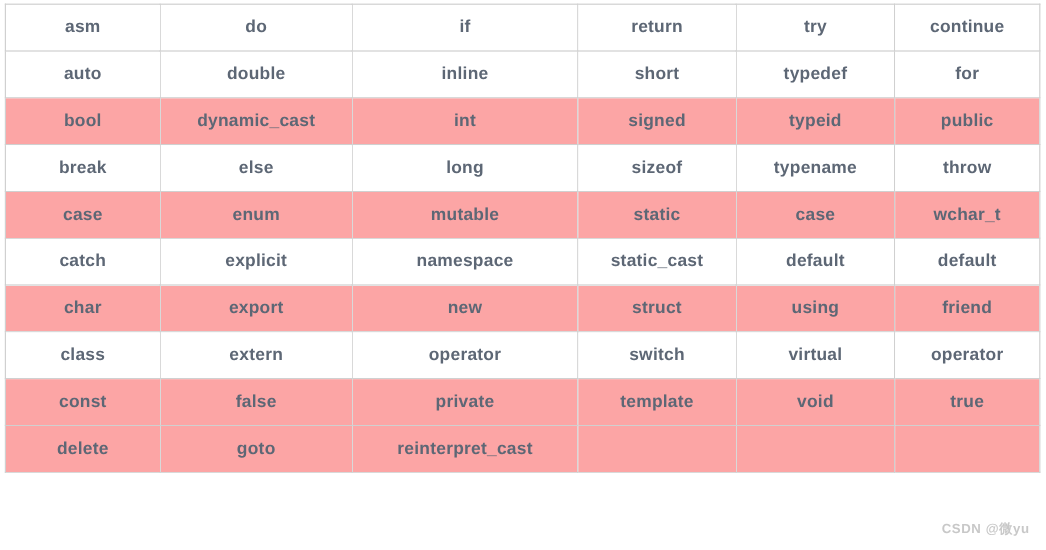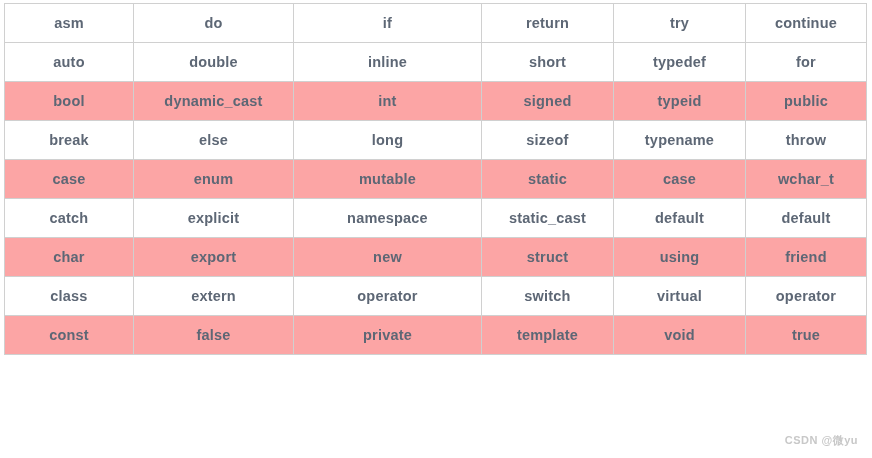--- a/index.html
+++ b/index.html
@@ -143,16 +143,24 @@
           <td>operator</td>
         </tr>
         <tr class="shaded">
           <td>const</td>
           <td>false</td>
           <td>private</td>
           <td>template</td>
           <td>void</td>
           <td>true</td>
         </tr>
+        <tr class="shaded">
+          <td>delete</td>
+          <td>goto</td>
+          <td>reinterpret_cast</td>
+          <td></td>
+          <td></td>
+          <td></td>
+        </tr>
       </tbody>
   </table>
   <div class="watermark">CSDN @微yu</div>
 </div>
 
 </body></html>

